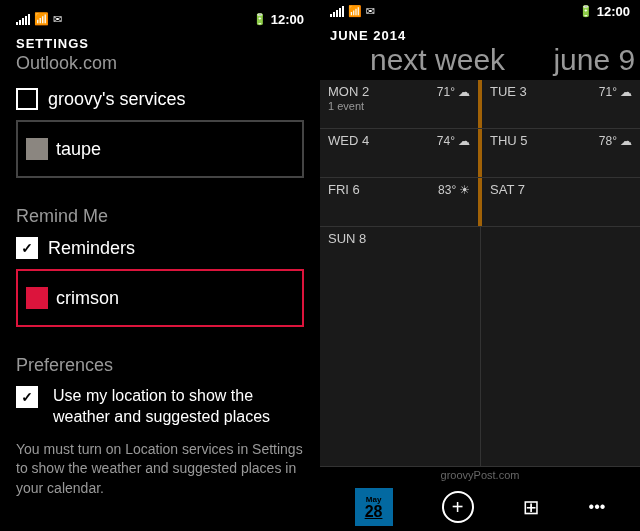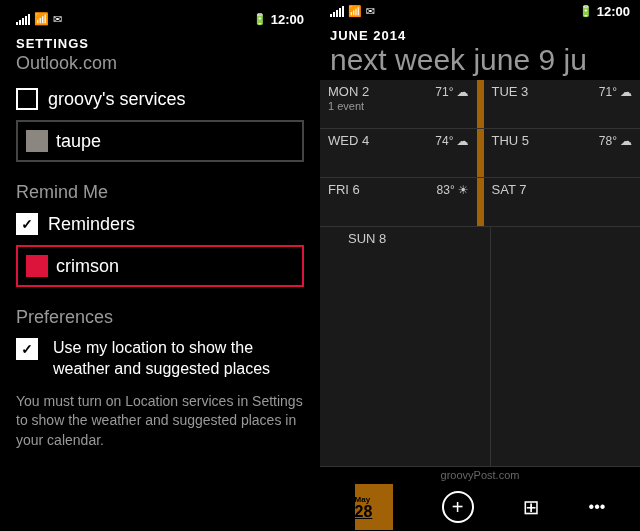--- a/index.html
+++ b/index.html
@@ -89,22 +89,22 @@
 
     .checkbox-label {
       font-size: 18px;
       color: #fff;
     }
 
     .color-row {
       display: flex;
       align-items: center;
       border: 2px solid #444;
-      padding: 8px 8px;
-      margin-bottom: 20px;
+      padding: 16px 8px;
+      margin-bottom: 28px;
       gap: 8px;
       width: 100%;
     }
 
     .color-swatch {
       width: 22px;
       height: 22px;
       flex-shrink: 0;
     }
 
@@ -185,39 +185,40 @@
 
     .week-label {
       font-size: 30px;
       color: #fff;
       line-height: 1.1;
       white-space: nowrap;
     }
 
     .week-label span {
       color: #999;
+      margin-left: 40px;
     }
 
     .calendar-body {
       flex: 1;
       background: #1a1a1a;
       display: flex;
       flex-direction: column;
     }
 
     .day-row {
       display: flex;
       border-bottom: 1px solid #333;
       min-height: 48px;
     }
 
     .day-cell {
       flex: 1;
       padding: 4px 8px;
-      border-right: 7px solid #a16207;
+      border-right: 4px solid #a16207;
       min-height: 48px;
     }
 
     .day-cell:last-child {
       border-right: none;
     }
 
     .day-header {
       display: flex;
       justify-content: space-between;
@@ -270,41 +271,40 @@
       gap: 2px;
       cursor: pointer;
     }
 
     .bottom-icon {
       font-size: 20px;
     }
 
     .cal-date-btn {
       width: 38px;
-      height: 46px;
-      background: #a16207;
+      height: 38px;
+      background: #0369a1;
       color: #000;
       display: flex;
       flex-direction: column;
-      align-items: flex-start;
+      align-items: center;
       justify-content: center;
       font-size: 9px;
       font-weight: bold;
     }
 
     .cal-date-btn .day-num {
       font-size: 16px;
       font-weight: bold;
       line-height: 1;
       text-decoration: underline;
     }
 
     .sun-row {
       flex: 1;
-      padding-left: 20px;
     }
 
     
     .signal {
       display: inline-flex;
       align-items: flex-end;
       gap: 1px;
       height: 12px;
     }
     .signal span {

